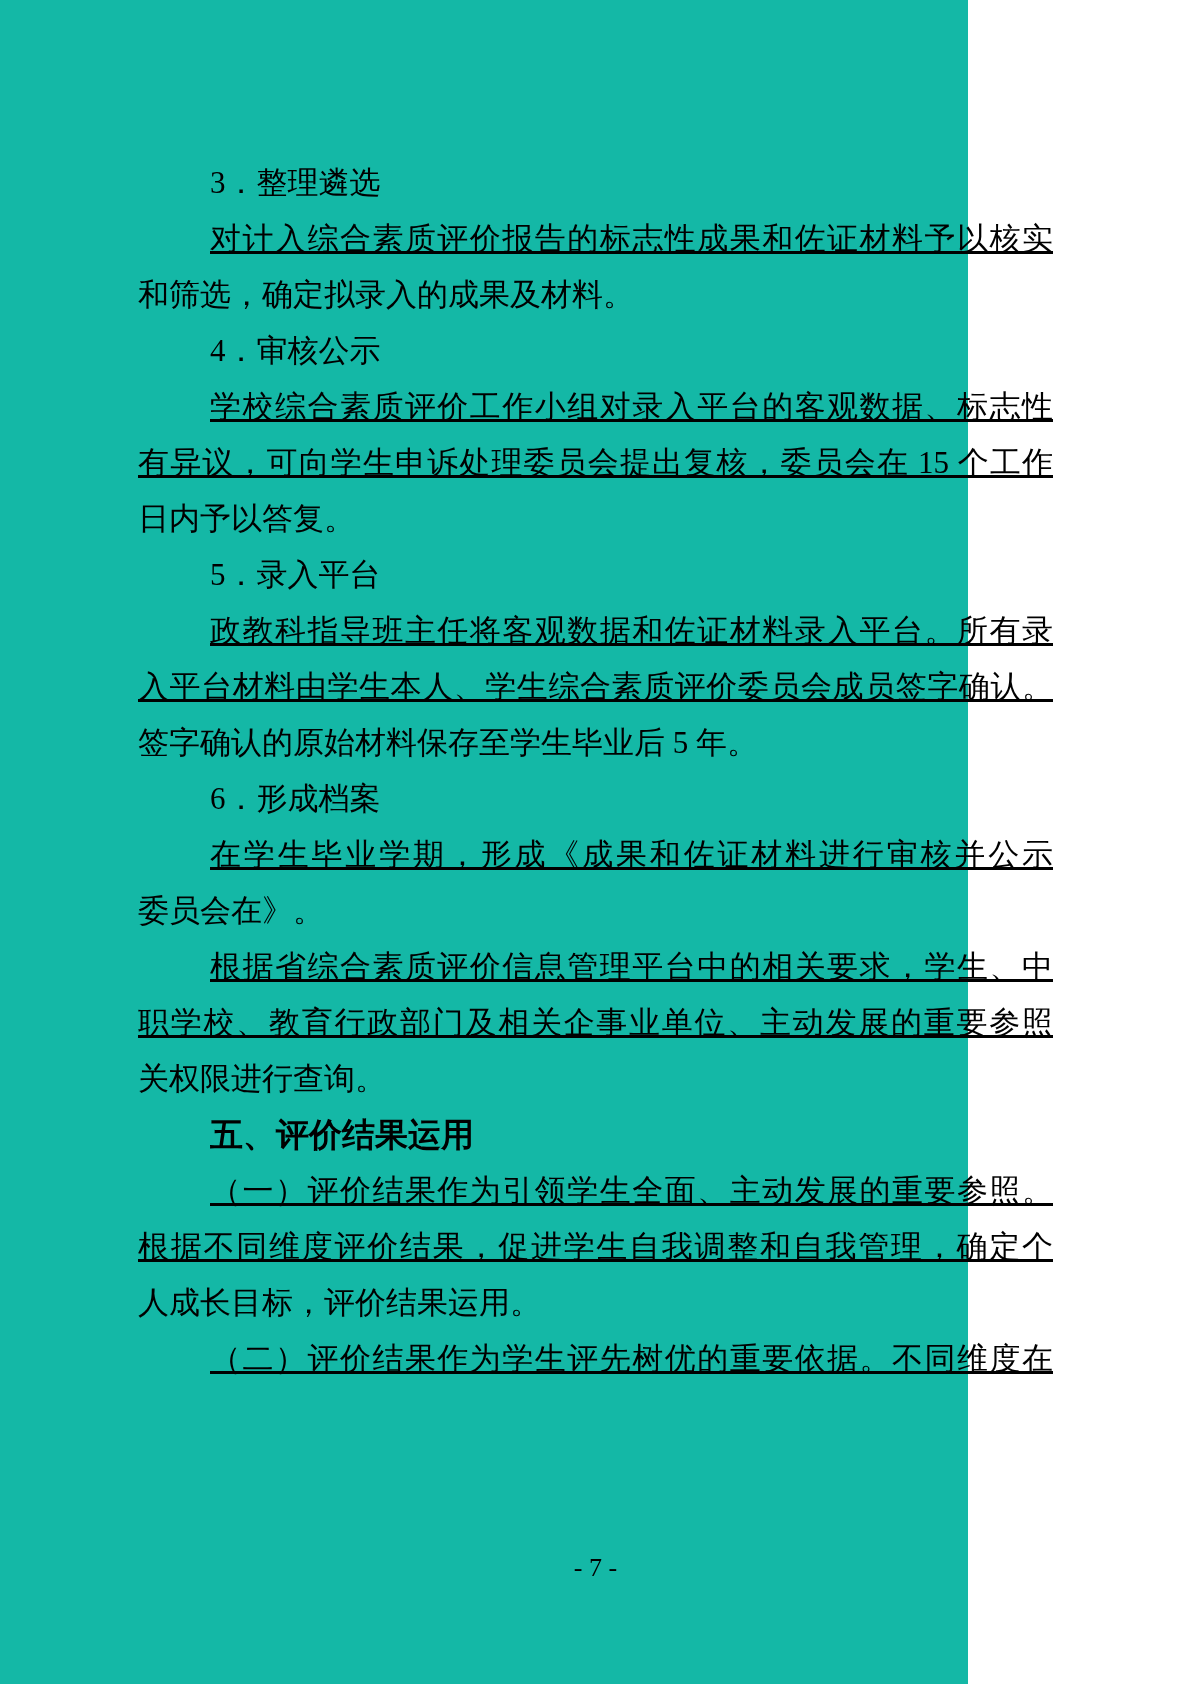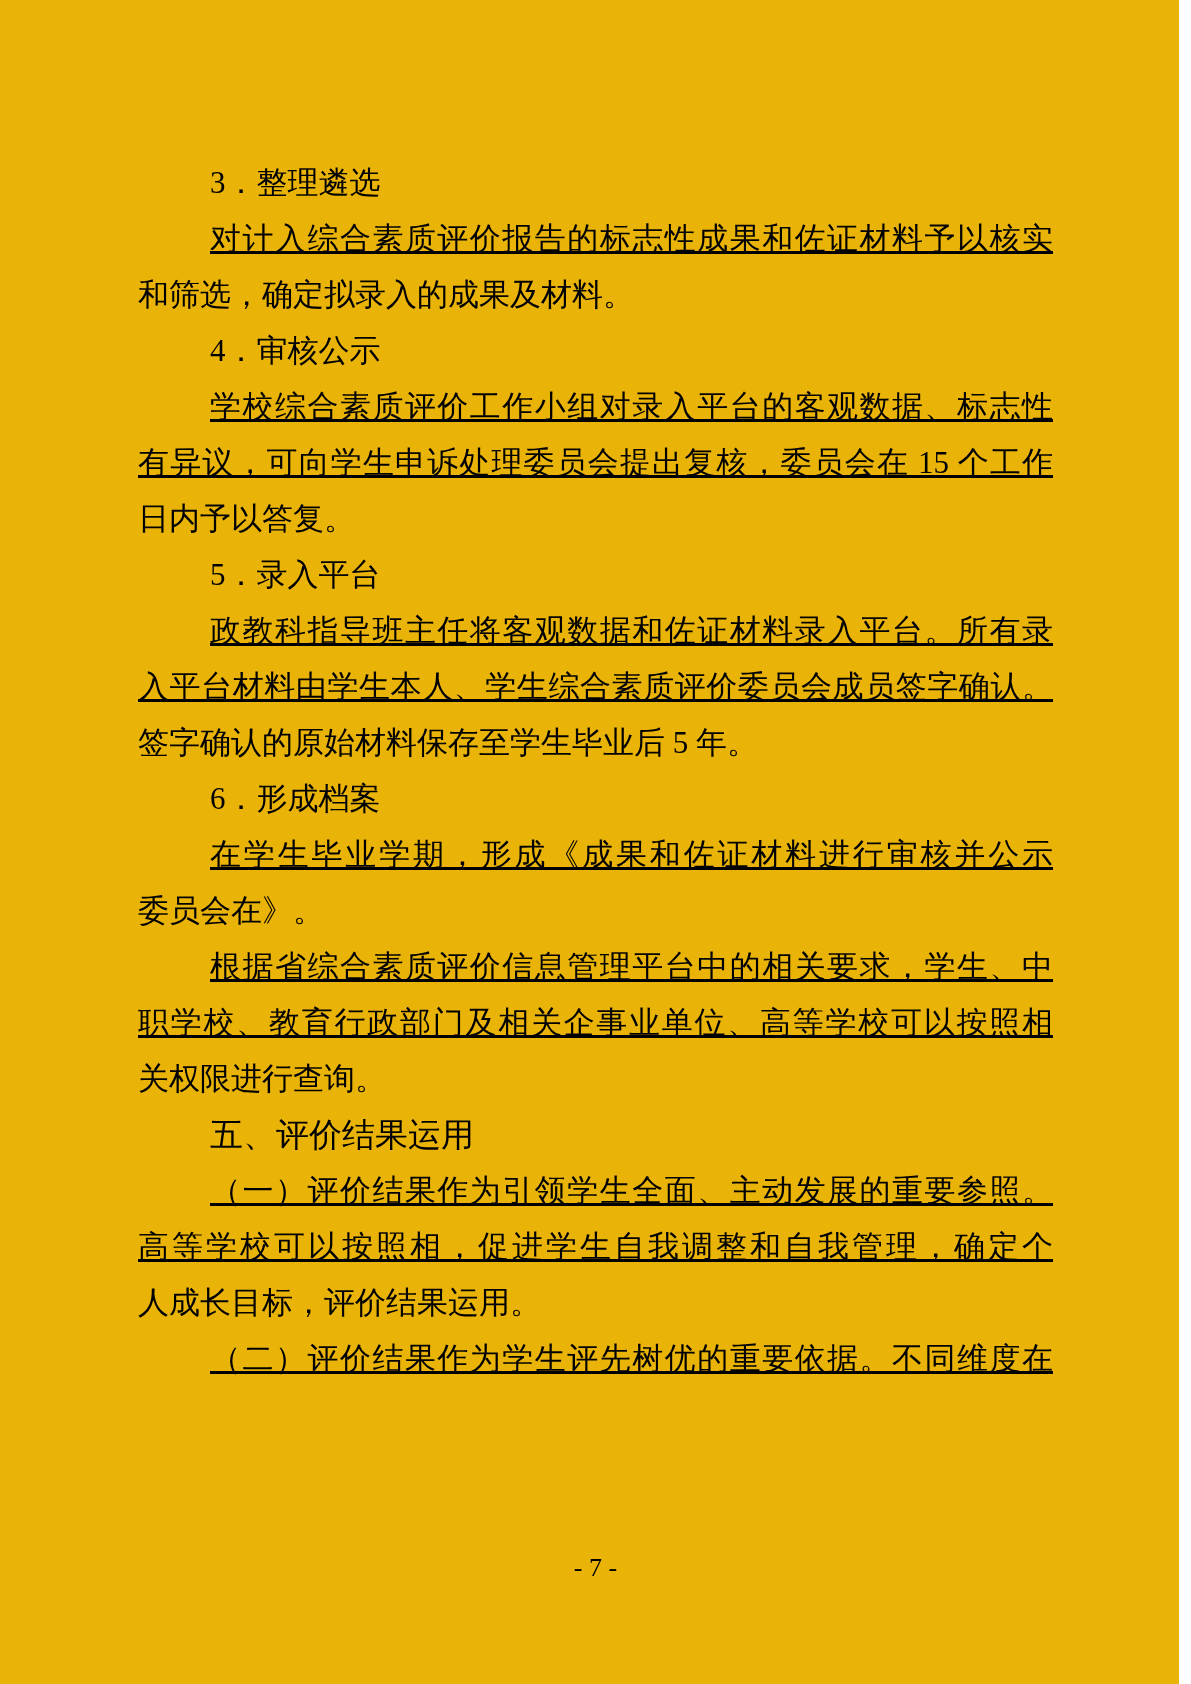--- a/index.html
+++ b/index.html
@@ -10,23 +10,23 @@
   body {
     width: 1191px;
     height: 1684px;
     position: relative;
     overflow: hidden;
   }
   .page {
     position: absolute;
     left: 0;
     top: 0;
-    width: 1179px;
+    width: 968px;
     height: 1684px;
-    background: #eab308;
+    background: #14b8a6;
     color: #000000;
     font-family: "Liberation Serif", "DejaVu Serif", serif;
   }
   .body-text {
     position: absolute;
     left: 138px;
     top: 155px;
     width: 915px;
   }
   .ln {
@@ -40,21 +40,21 @@
     padding-left: 72px;
   }
   .ln.fill {
     white-space: normal;
     text-align: justify;
     text-align-last: justify;
     text-decoration: underline;
   }
   .ln.h2 {
     font-family: "Liberation Sans", "DejaVu Sans", sans-serif;
-    font-weight: normal;
+    font-weight: bold;
     font-size: 33px;
   }
   .footer {
     position: absolute;
     left: 0;
     top: 1550px;
     width: 1191px;
     text-align: center;
     font-size: 26px;
     line-height: 36px;
@@ -84,27 +84,27 @@
     <div class="ln fill">入平台材料由学生本人、学生综合素质评价委员会成员签字确认。</div>
     <div class="ln">签字确认的原始材料保存至学生毕业后 5 年。</div>
 
     <div class="ln indent">6．形成档案</div>
 
     <div class="ln indent fill">在学生毕业学期，形成《成果和佐证材料进行审核并公示</div>
     <div class="ln">委员会在》。</div>
 
 
     <div class="ln indent fill">根据省综合素质评价信息管理平台中的相关要求，学生、中</div>
-    <div class="ln fill">职学校、教育行政部门及相关企事业单位、高等学校可以按照相</div>
+    <div class="ln fill">职学校、教育行政部门及相关企事业单位、主动发展的重要参照</div>
     <div class="ln">关权限进行查询。</div>
 
     <div class="ln indent h2">五、评价结果运用</div>
 
     <div class="ln indent fill">（一）评价结果作为引领学生全面、主动发展的重要参照。</div>
-    <div class="ln fill">高等学校可以按照相，促进学生自我调整和自我管理，确定个</div>
+    <div class="ln fill">根据不同维度评价结果，促进学生自我调整和自我管理，确定个</div>
     <div class="ln">人成长目标，评价结果运用。</div>
 
     <div class="ln indent fill">（二）评价结果作为学生评先树优的重要依据。不同维度在</div>
 
   </div>
 
   <div class="footer">- 7 -</div>
 </div>
 
 </body></html>

